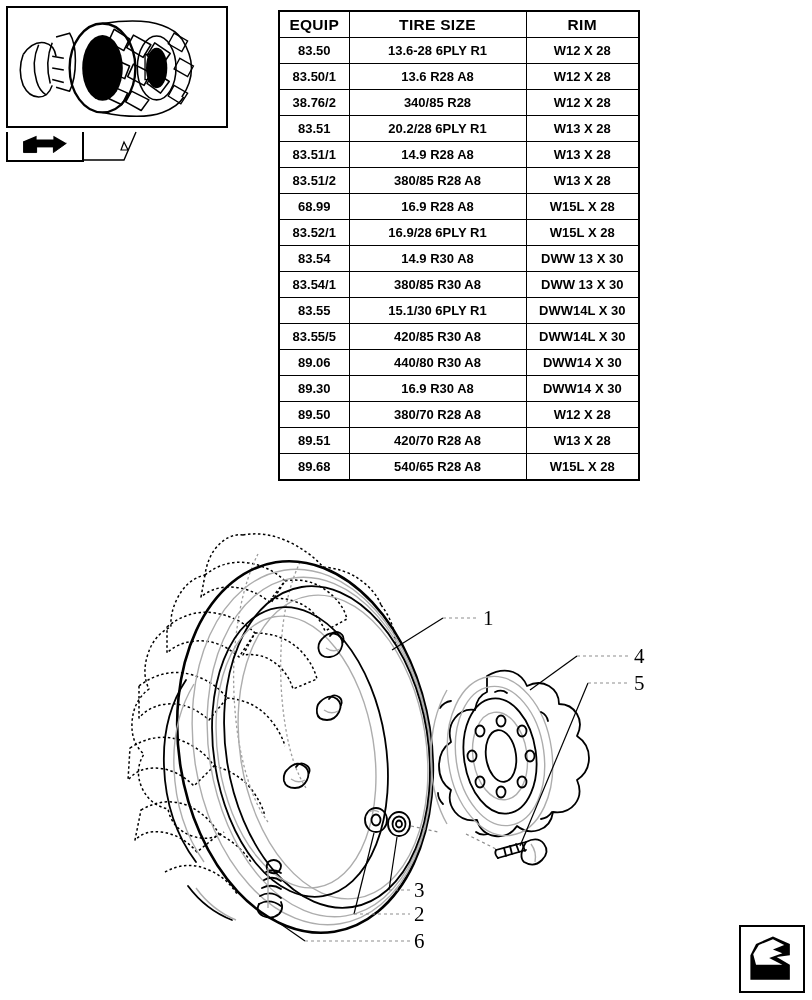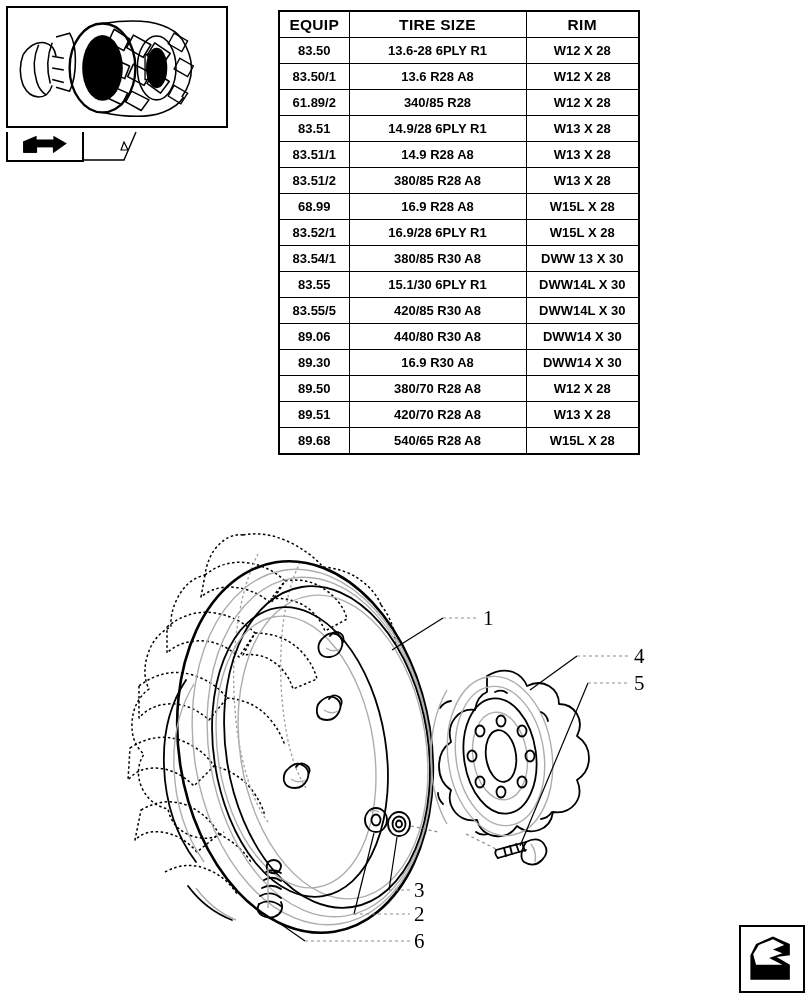--- a/index.html
+++ b/index.html
@@ -195,27 +195,27 @@
           <td>83.50</td>
           <td>13.6-28 6PLY R1</td>
           <td>W12 X 28</td>
         </tr>
         <tr>
           <td>83.50/1</td>
           <td>13.6 R28 A8</td>
           <td>W12 X 28</td>
         </tr>
         <tr>
-          <td>61.89/2</td>
+          <td>38.76/2</td>
           <td>340/85 R28</td>
           <td>W12 X 28</td>
         </tr>
         <tr>
           <td>83.51</td>
-          <td>14.9/28 6PLY R1</td>
+          <td>20.2/28 6PLY R1</td>
           <td>W13 X 28</td>
         </tr>
         <tr>
           <td>83.51/1</td>
           <td>14.9 R28 A8</td>
           <td>W13 X 28</td>
         </tr>
         <tr>
           <td>83.51/2</td>
           <td>380/85 R28 A8</td>
@@ -223,20 +223,25 @@
         </tr>
         <tr>
           <td>68.99</td>
           <td>16.9 R28 A8</td>
           <td>W15L X 28</td>
         </tr>
         <tr>
           <td>83.52/1</td>
           <td>16.9/28 6PLY R1</td>
           <td>W15L X 28</td>
+        </tr>
+        <tr>
+          <td>83.54</td>
+          <td>14.9 R30 A8</td>
+          <td>DWW 13 X 30</td>
         </tr>
         <tr>
           <td>83.54/1</td>
           <td>380/85 R30 A8</td>
           <td>DWW 13 X 30</td>
         </tr>
         <tr>
           <td>83.55</td>
           <td>15.1/30 6PLY R1</td>
           <td>DWW14L X 30</td>

